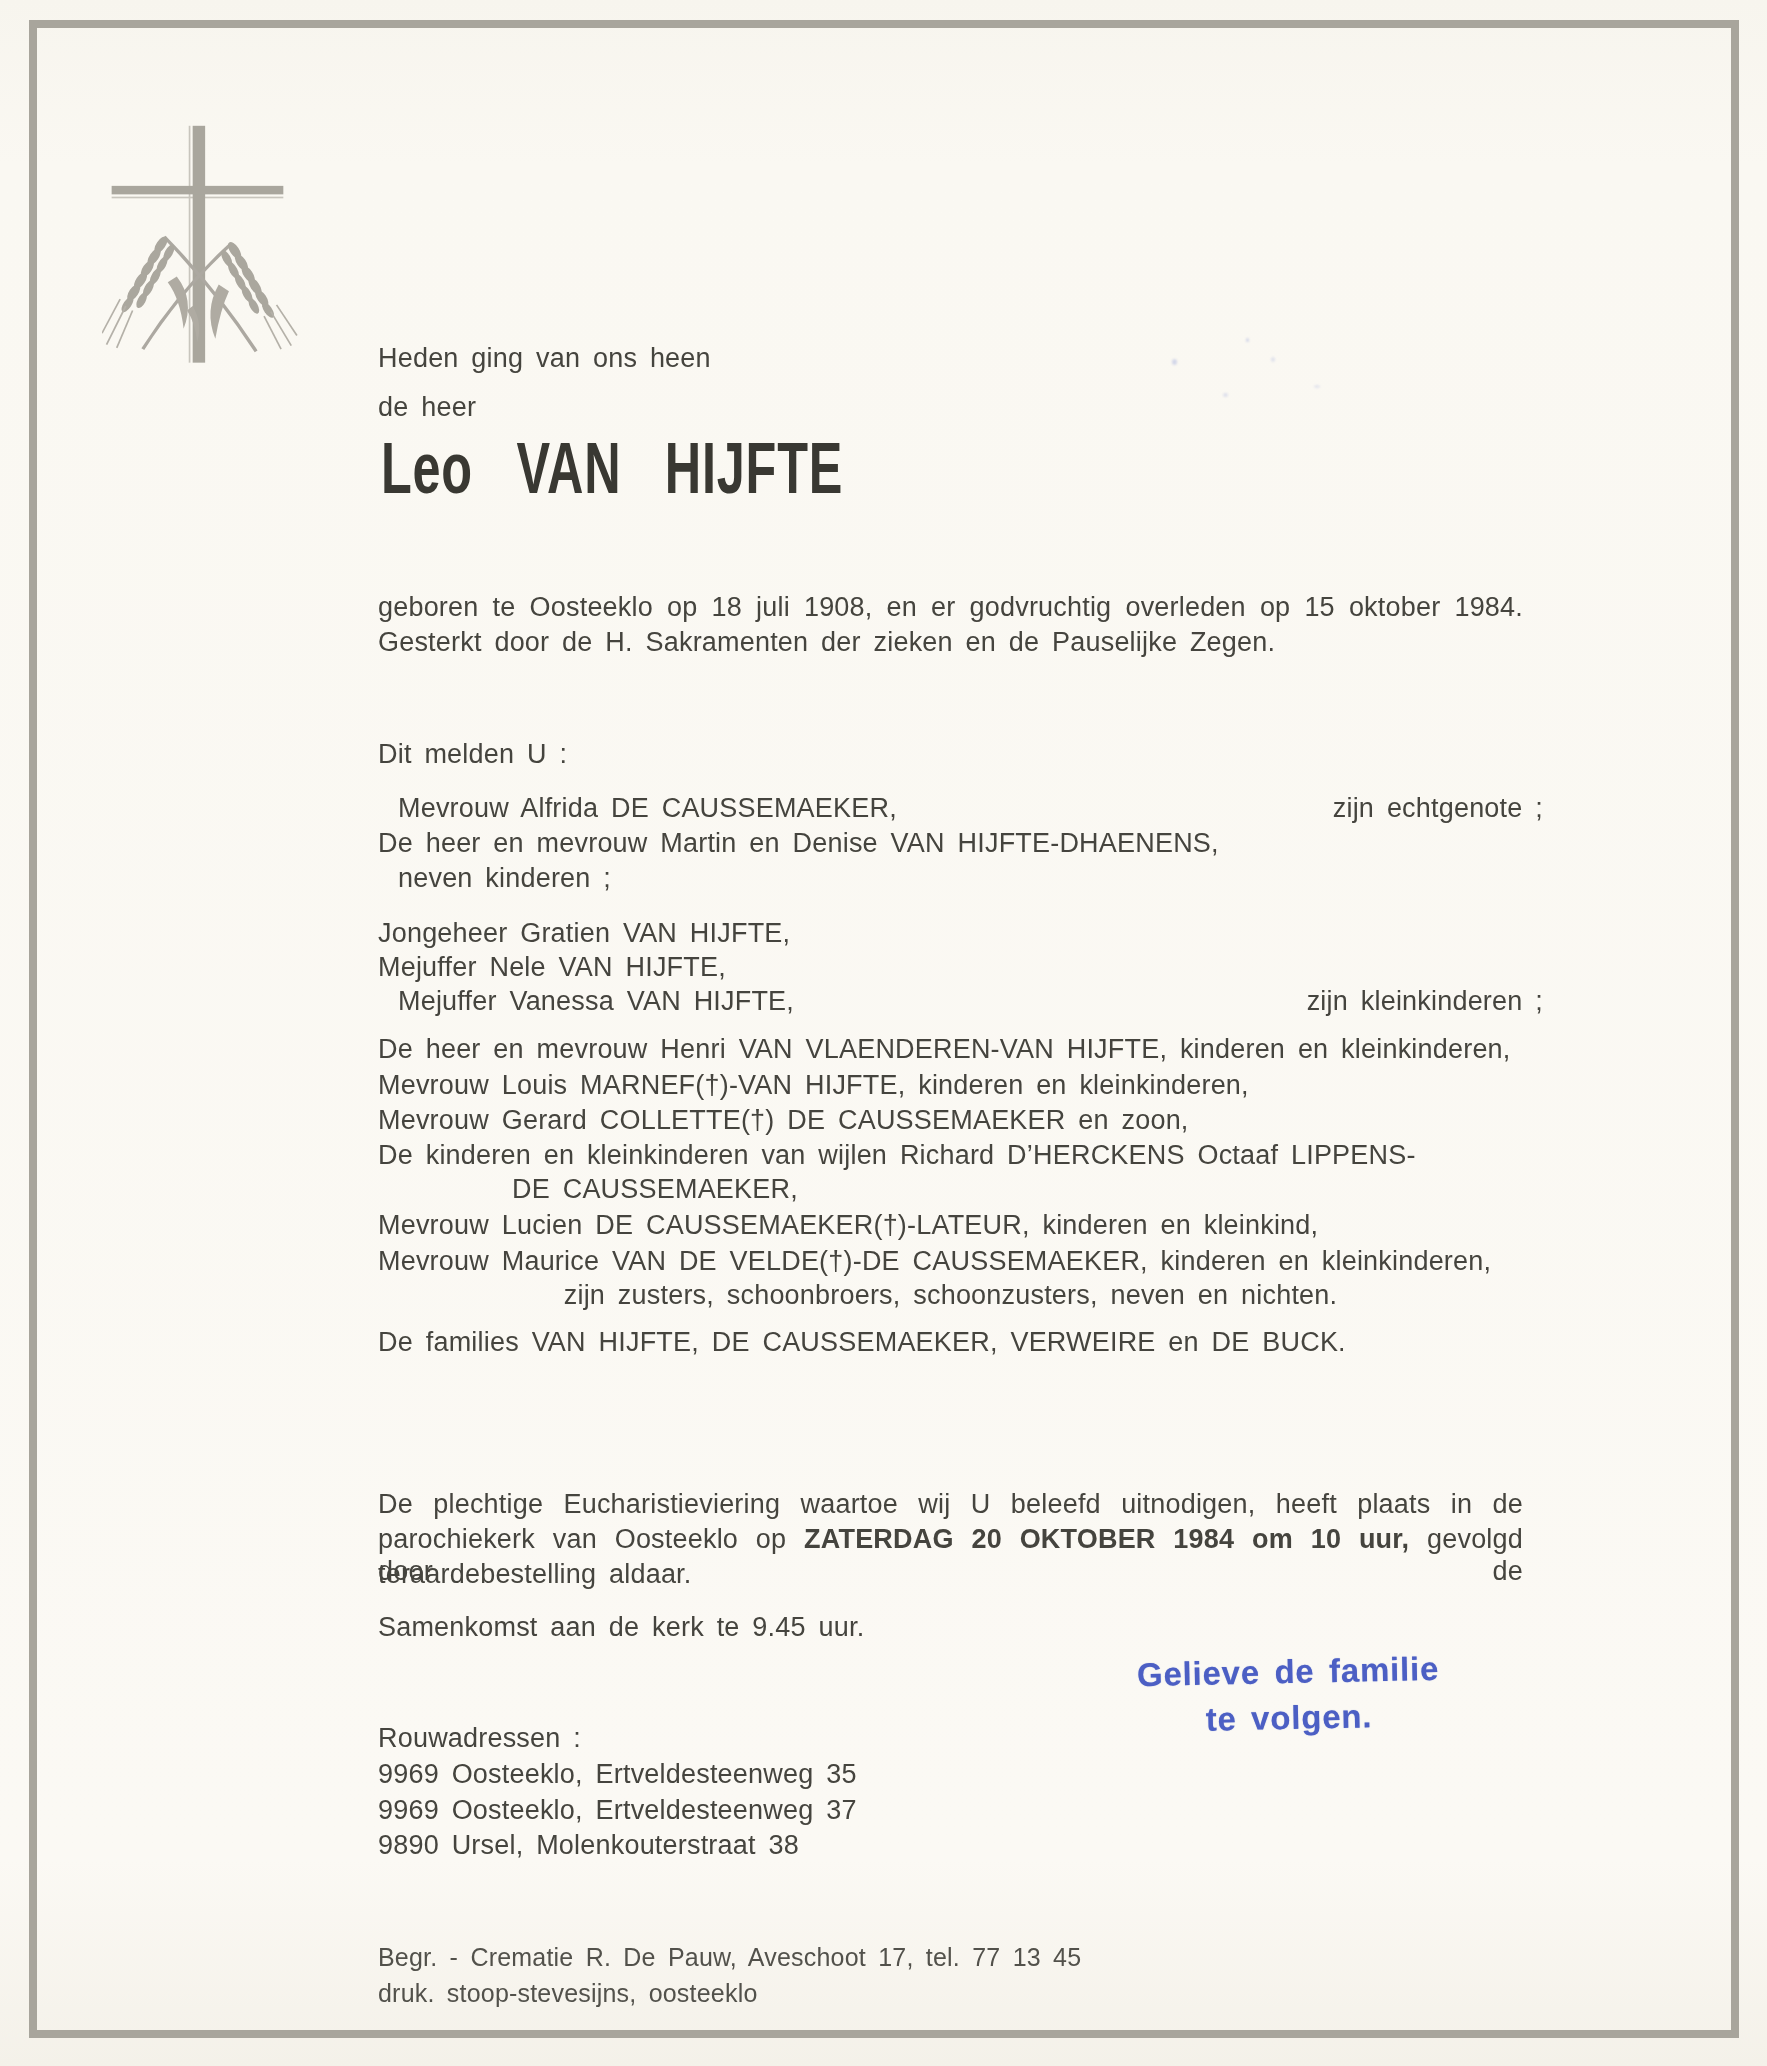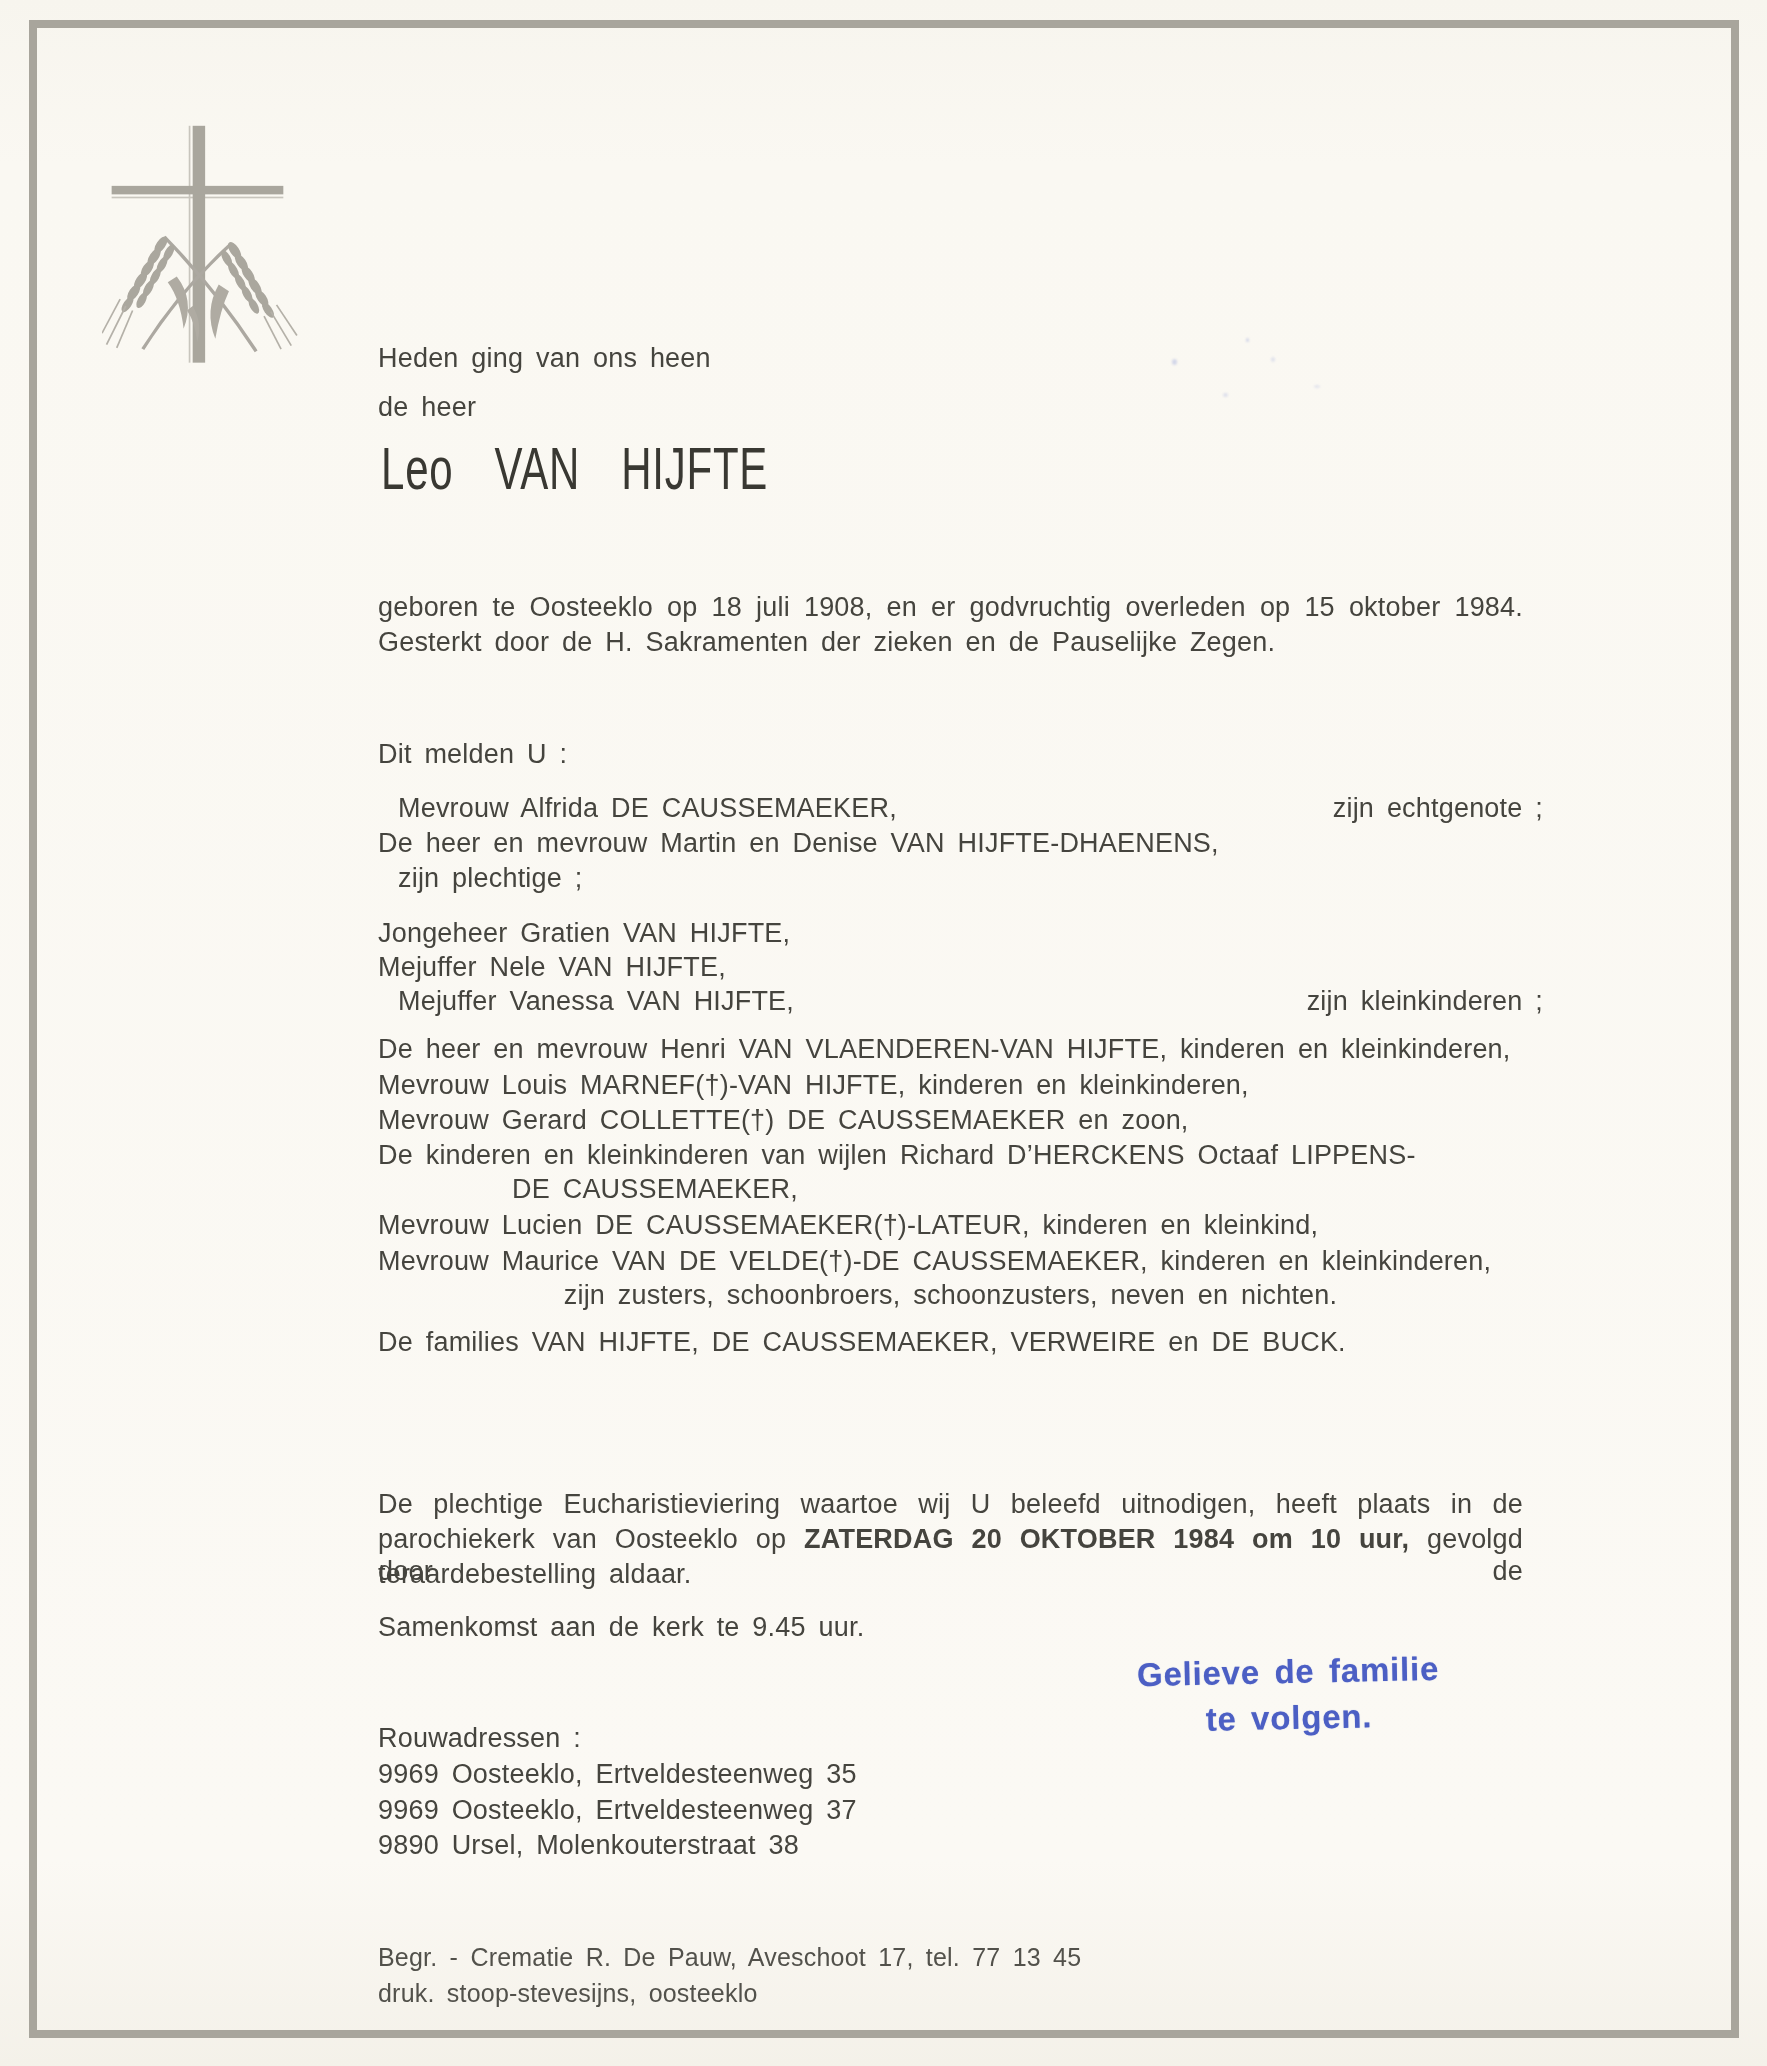--- a/index.html
+++ b/index.html
@@ -26,21 +26,21 @@
     color:#45443e;white-space:nowrap;
   }
   .just{white-space:normal;text-align:justify;text-align-last:justify;}
   .row{display:flex;justify-content:space-between;margin-left:20px;}
   .row .annot{white-space:nowrap;}
   .indent1{left:512px;width:1011px;}
   .right-line{text-align:center;}
   .bold{font-weight:700;}
   .title-line{
     position:absolute;left:381px;top:426px;
-    font-size:60px;line-height:85px;font-weight:400;color:#393832;
+    font-size:72px;line-height:85px;font-weight:700;color:#393832;
     white-space:nowrap;
   }
   .title-line .squeeze{
     display:inline-block;transform:scaleX(.70);transform-origin:left bottom;
     word-spacing:41px;letter-spacing:1.1px;
   }
   .spouse{font-weight:700;letter-spacing:0.3px;word-spacing:6.8px;color:#3d3c36;}
   .footer-line{font-size:25px;color:#52514b;}
   .stamp{
     position:absolute;left:1130px;top:1649px;width:317px;
@@ -146,21 +146,21 @@
   <div class="line" style="top:626px">Gesterkt door de H. Sakramenten der zieken en de Pauselijke Zegen.</div>
 
   <div class="line" style="top:738px">Dit melden U :</div>
 
   <div class="line row" style="top:792px">
     <span>Mevrouw Alfrida DE CAUSSEMAEKER,</span>
     <span class="annot">zijn echtgenote ;</span>
   </div>
   <div class="line" style="top:827px">De heer en mevrouw Martin en Denise VAN HIJFTE-DHAENENS,</div>
   <div class="line row" style="top:862px">
-    <span class="annot">zijn plechtige ;</span>
+    <span class="annot">neven kinderen ;</span>
   </div>
 
   <div class="line" style="top:917px">Jongeheer Gratien VAN HIJFTE,</div>
   <div class="line" style="top:951px">Mejuffer Nele VAN HIJFTE,</div>
   <div class="line row" style="top:985px">
     <span>Mejuffer Vanessa VAN HIJFTE,</span>
     <span class="annot">zijn kleinkinderen ;</span>
   </div>
 
   <div class="line" style="top:1033px">De heer en mevrouw Henri VAN VLAENDEREN-VAN HIJFTE, kinderen en kleinkinderen,</div>

